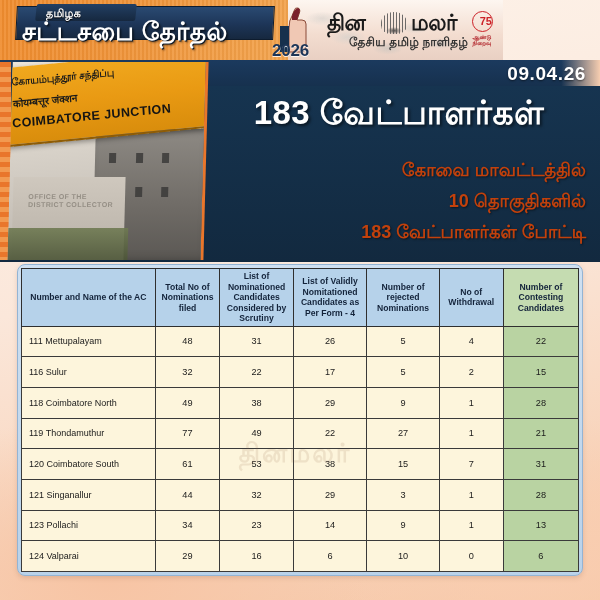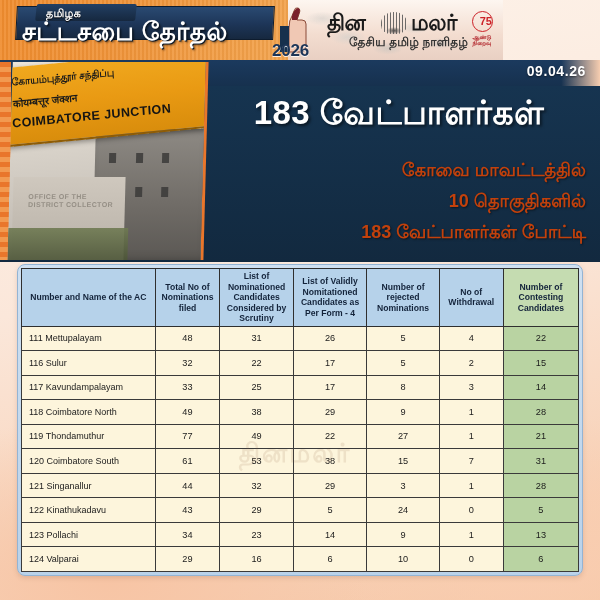--- a/index.html
+++ b/index.html
@@ -109,21 +109,21 @@
   .bluebar {
     position: absolute; left: 0; top: 60px; width: 600px; height: 28px;
     background: linear-gradient(180deg, #1b3a5e 0%, #16304d 100%);
   }
   .bluebar-fade {
     position: absolute; right: 0; top: 60px; width: 86px; height: 28px;
     background: linear-gradient(90deg, rgba(22,48,77,0) 0%, rgba(22,48,77,0) 55%, #f6cdb0 100%);
   }
   .date-stamp {
     position: absolute; right: 14px; top: 63px; z-index: 6;
-    color: #ffffff; font-size: 14px; font-weight: bold; letter-spacing: .6px;
+    color: #ffffff; font-size: 19px; font-weight: bold; letter-spacing: .6px;
     text-shadow: 0 1px 2px rgba(0,0,0,.5);
   }
 
   .navy-panel {
     position: absolute; left: 0; top: 86px; width: 600px; height: 176px;
     background: linear-gradient(180deg, #163450 0%, #12293f 100%);
   }
 
   
   .photo {
@@ -321,29 +321,20 @@
         <tr>
           <td class="ac">116 Sulur</td>
           <td>32</td>
           <td>22</td>
           <td>17</td>
           <td>5</td>
           <td>2</td>
           <td class="green-c">15</td>
         </tr>
         <tr>
-          <td class="ac">117 Kavundampalayam</td>
-          <td>33</td>
-          <td>25</td>
-          <td>17</td>
-          <td>8</td>
-          <td>3</td>
-          <td class="green-c">14</td>
-        </tr>
-        <tr>
           <td class="ac">118 Coimbatore North</td>
           <td>49</td>
           <td>38</td>
           <td>29</td>
           <td>9</td>
           <td>1</td>
           <td class="green-c">28</td>
         </tr>
         <tr>
           <td class="ac">119 Thondamuthur</td>
@@ -366,29 +357,20 @@
         <tr>
           <td class="ac">121 Singanallur</td>
           <td>44</td>
           <td>32</td>
           <td>29</td>
           <td>3</td>
           <td>1</td>
           <td class="green-c">28</td>
         </tr>
         <tr>
-          <td class="ac">122 Kinathukadavu</td>
-          <td>43</td>
-          <td>29</td>
-          <td>5</td>
-          <td>24</td>
-          <td>0</td>
-          <td class="green-c">5</td>
-        </tr>
-        <tr>
           <td class="ac">123 Pollachi</td>
           <td>34</td>
           <td>23</td>
           <td>14</td>
           <td>9</td>
           <td>1</td>
           <td class="green-c">13</td>
         </tr>
         <tr>
           <td class="ac">124 Valparai</td>

